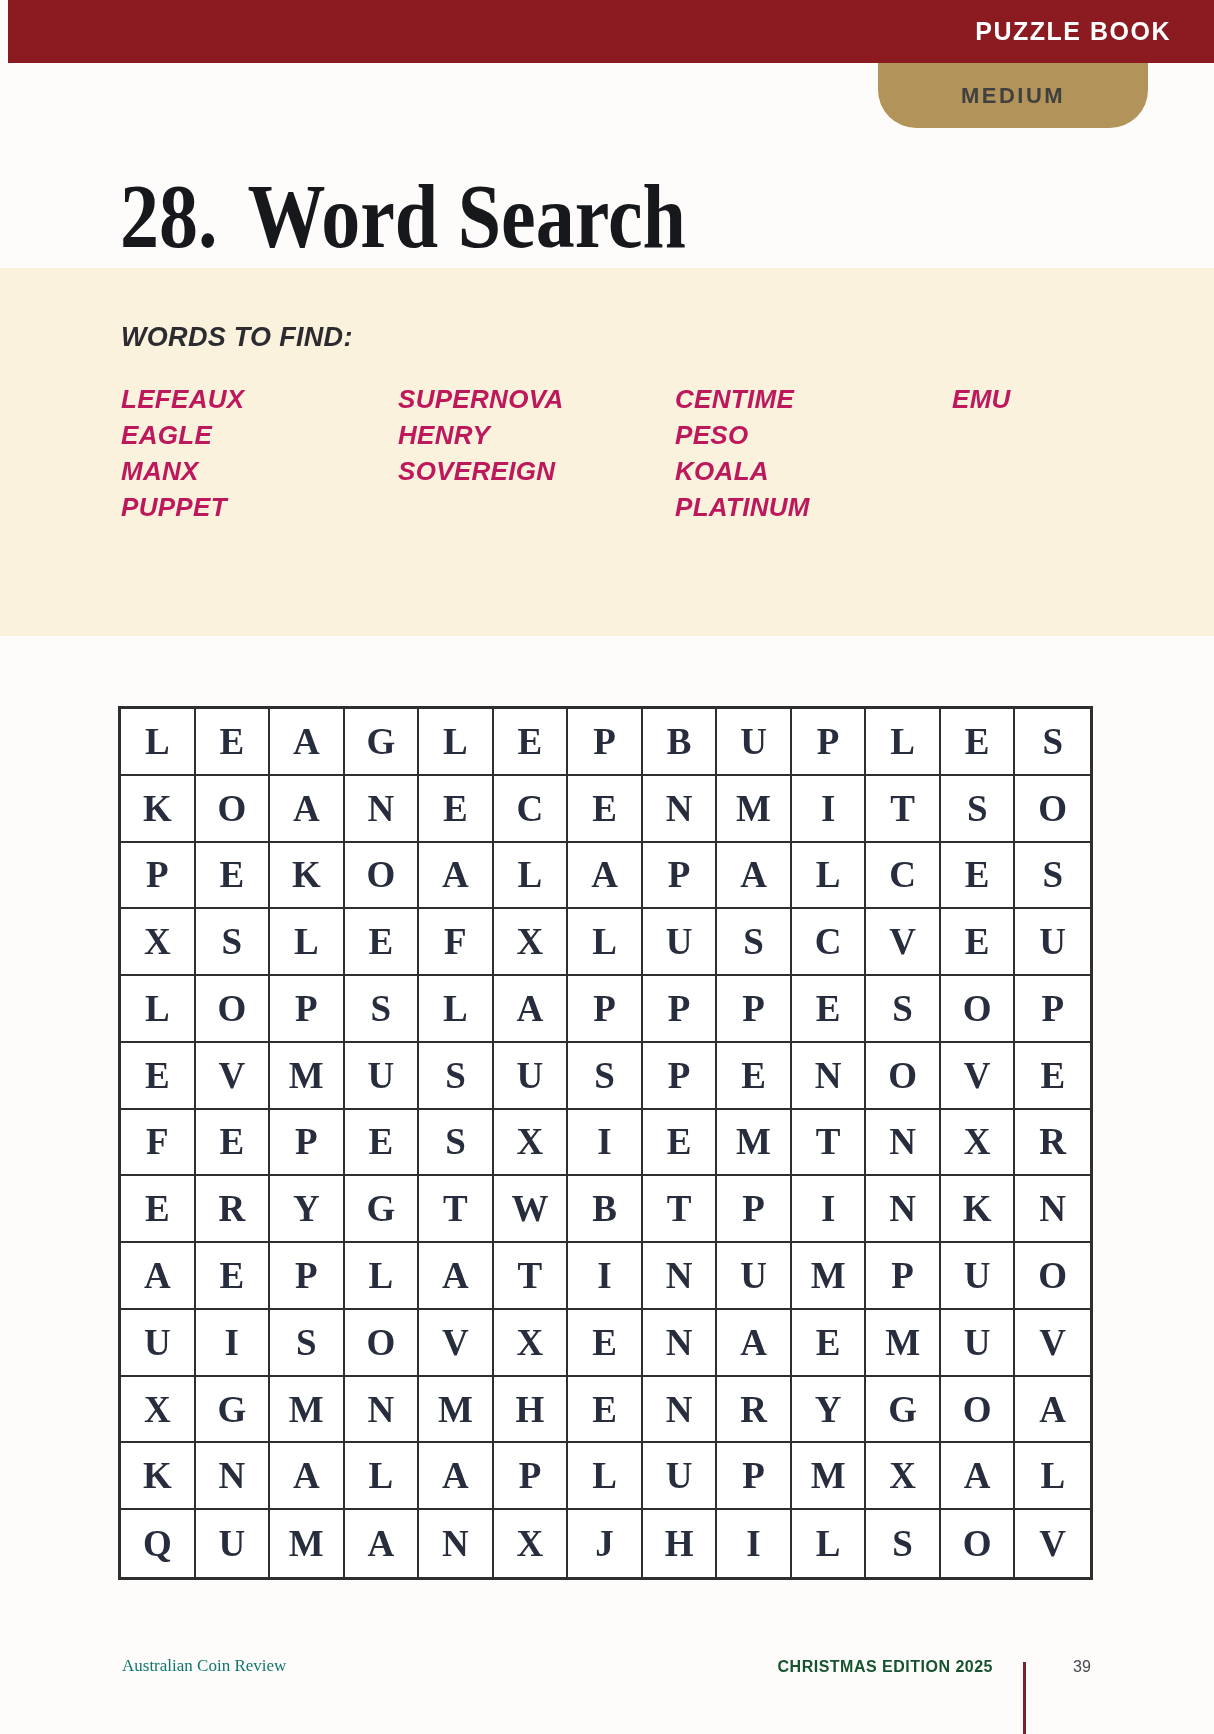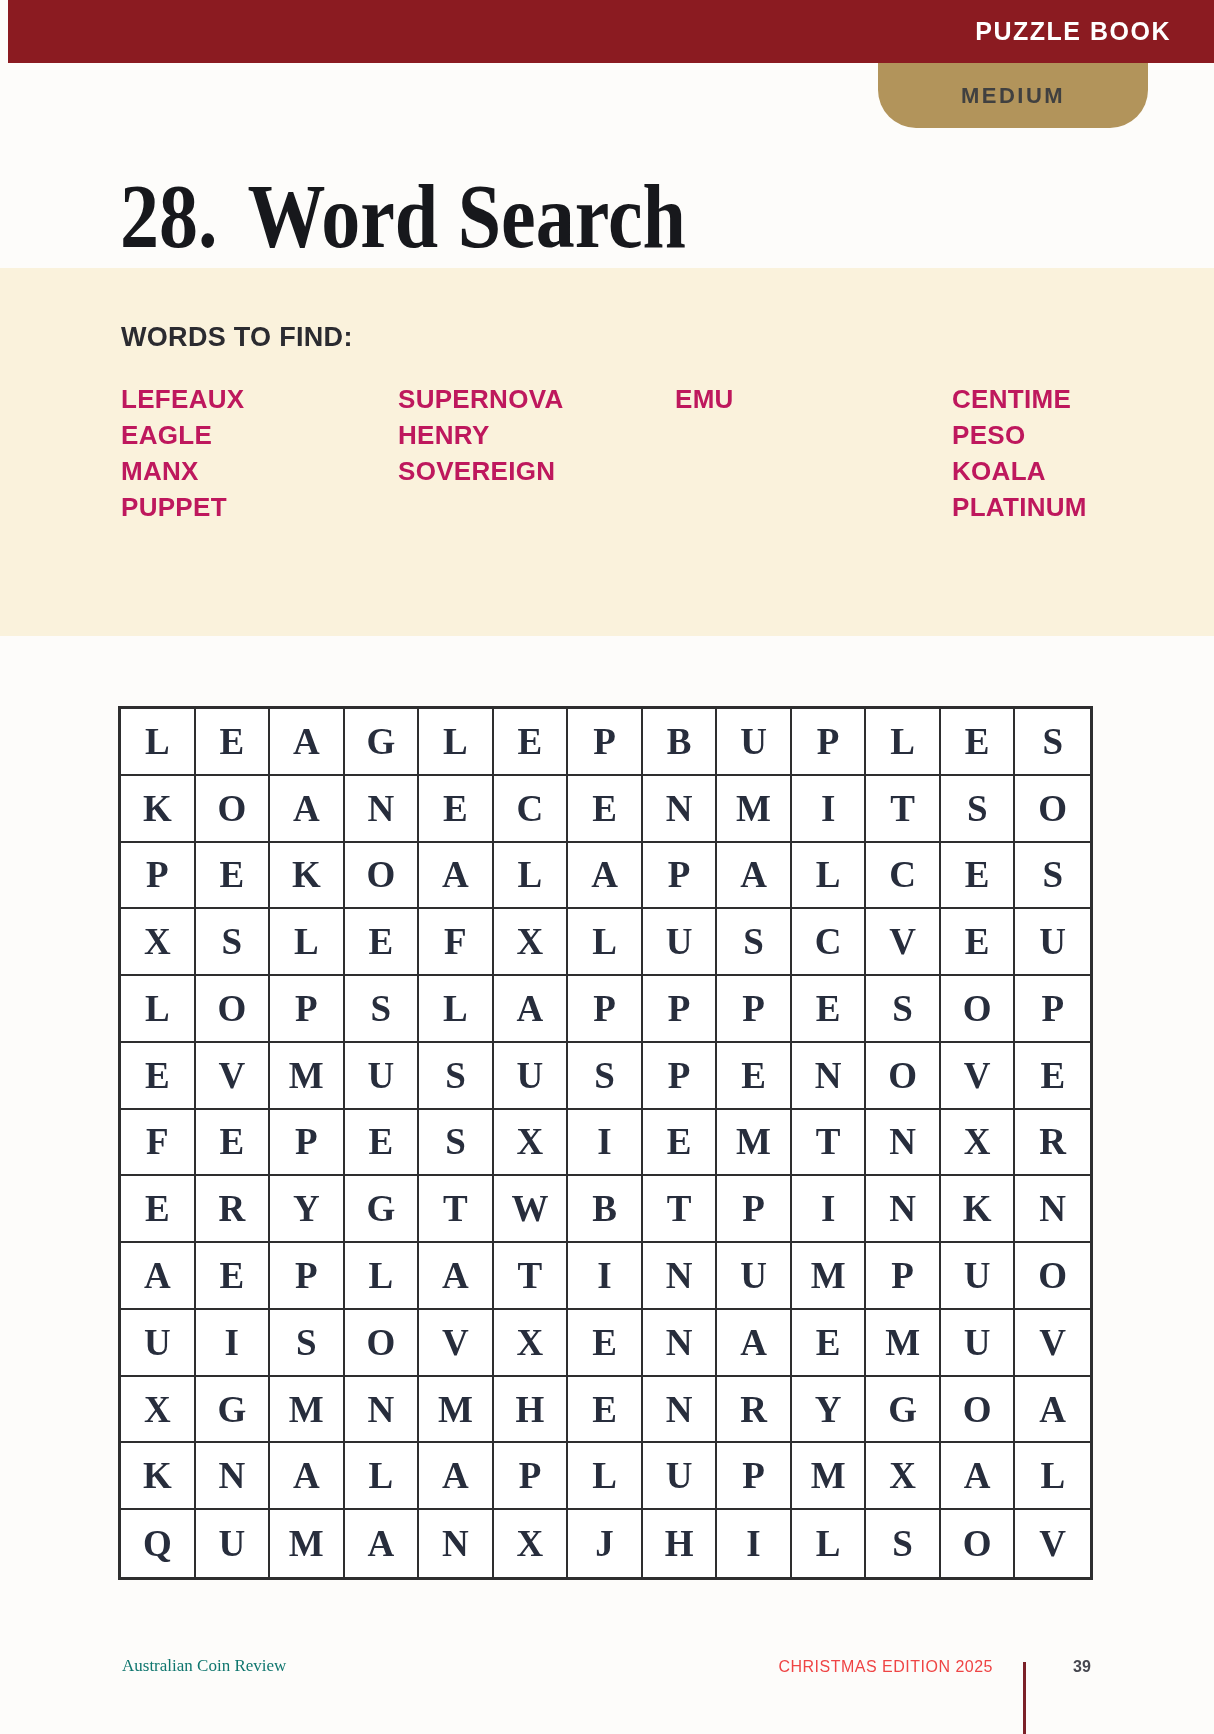--- a/index.html
+++ b/index.html
@@ -30,21 +30,21 @@
   .title{
     position:absolute;left:120px;top:172px;
     font-family:"Liberation Serif",serif;font-weight:bold;
     font-size:78px;line-height:1;color:#17181c;white-space:nowrap;
     transform:scaleY(1.16);transform-origin:top left;
   }
   .title .title-number{margin-right:30px;}
   
   .words-panel{
     position:absolute;left:0;top:268px;width:100%;height:368px;
-    background:#faf2dc;box-sizing:border-box;padding:54px 0 0 121px;
+    background:#faf2dc;box-sizing:border-box;padding:54px 0 0 121px;font-style:italic;
   }
   .words-heading{
     font-size:27px;font-weight:bold;color:#2b2b30;letter-spacing:0.3px;
   }
   .words-columns{
     margin-top:28px;display:grid;grid-template-columns:277px 277px 277px auto;
   }
   .word-col{display:flex;flex-direction:column;}
   .word{
     font-size:26px;font-weight:600;color:#be185d;line-height:36px;letter-spacing:0.3px;
@@ -62,28 +62,28 @@
   }
   .cell.last-col{border-right:none;}
   .cell.last-row{border-bottom:none;}
   
   .footer-left{
     position:absolute;left:122px;top:1656px;
     font-family:"Liberation Serif",serif;font-size:17px;color:#0f766e;
   }
   .footer-right{
     position:absolute;right:221px;top:1658px;width:400px;text-align:right;
-    font-size:16px;font-weight:normal;color:#ef4444;letter-spacing:0.5px;
+    font-size:16px;font-weight:bold;color:#14532d;letter-spacing:0.5px;
   }
   .footer-rule{
     position:absolute;left:1023px;top:1662px;width:3px;height:72px;background:#7b2128;
   }
   .page-number{
     position:absolute;left:1062px;top:1658px;width:40px;text-align:center;
-    font-size:16px;font-weight:bold;color:#46474f;
+    font-size:16px;font-weight:normal;color:#46474f;
   }
 </style>
 </head>
 <body>
 
 <div class="page">
 
   <div class="top-bar">
     <span class="bar-label">PUZZLE BOOK</span>
   </div>
@@ -104,27 +104,27 @@
           <div class="word">EAGLE</div>
           <div class="word">MANX</div>
           <div class="word">PUPPET</div>
         </div>
         <div class="word-col">
           <div class="word">SUPERNOVA</div>
           <div class="word">HENRY</div>
           <div class="word">SOVEREIGN</div>
         </div>
         <div class="word-col">
-          <div class="word">EMU</div>
-        </div>
-        <div class="word-col">
           <div class="word">CENTIME</div>
           <div class="word">PESO</div>
           <div class="word">KOALA</div>
           <div class="word">PLATINUM</div>
+        </div>
+        <div class="word-col">
+          <div class="word">EMU</div>
         </div>
       </div>
   </div>
 
   <div class="ws-grid">
       <div class="cell">L</div>
       <div class="cell">E</div>
       <div class="cell">A</div>
       <div class="cell">G</div>
       <div class="cell">L</div>

